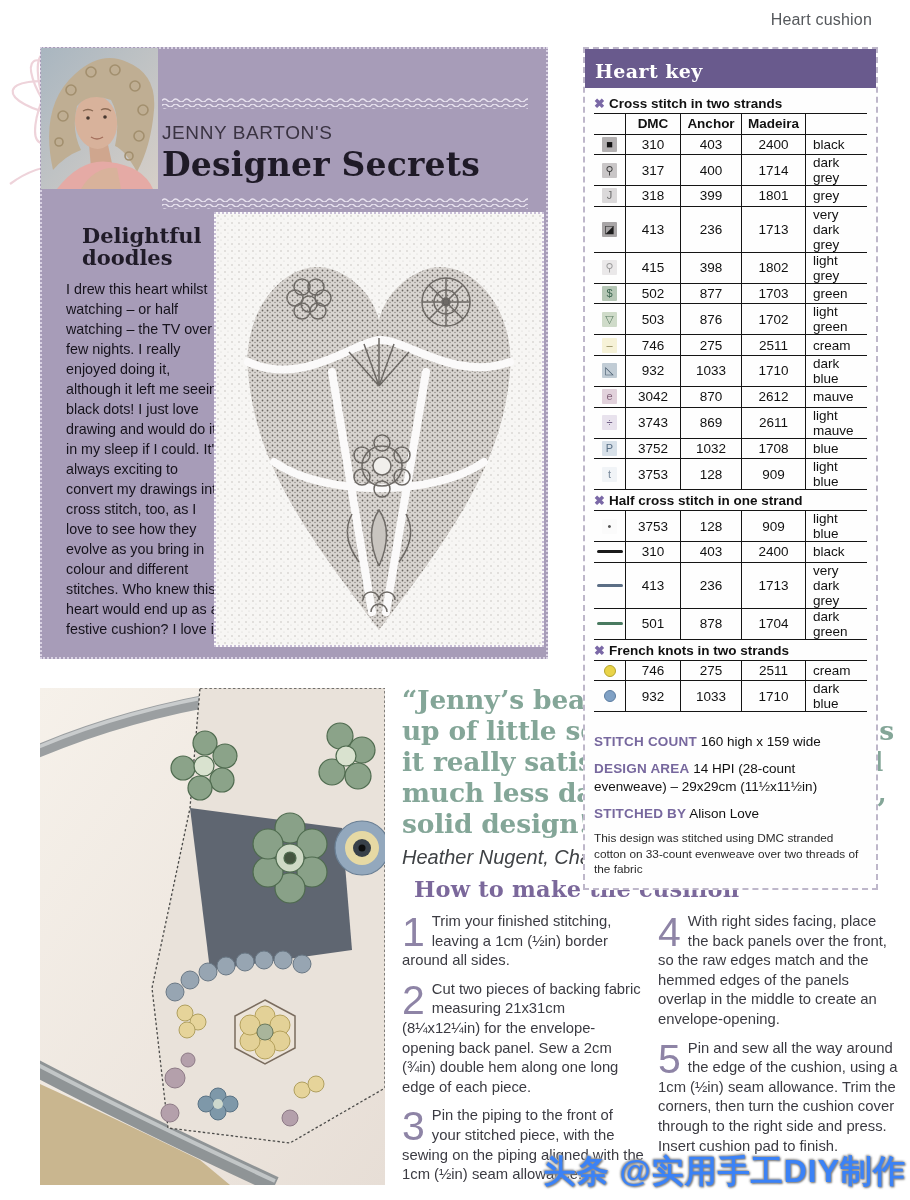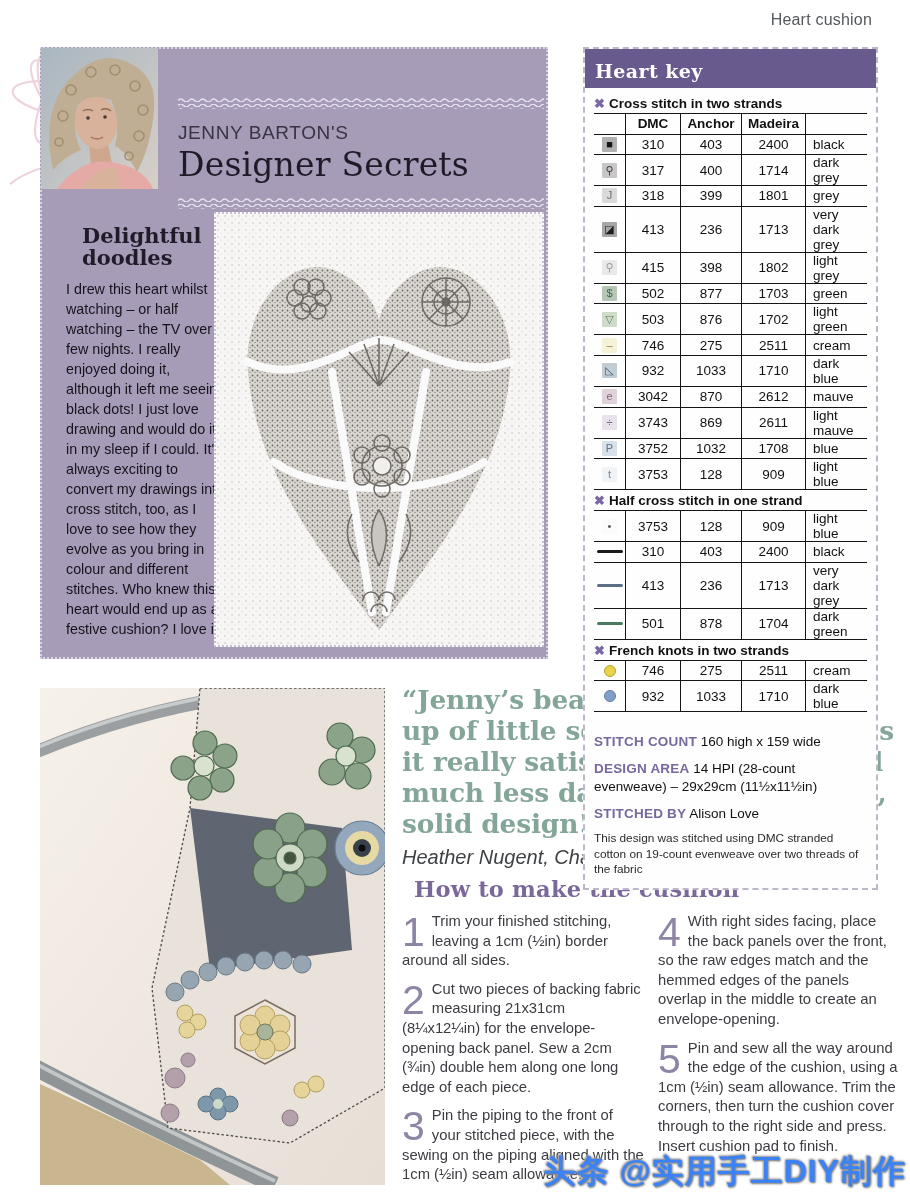--- a/index.html
+++ b/index.html
@@ -12,24 +12,24 @@
     position:absolute;right:38px;top:11px;font-size:16px;color:#55585c;letter-spacing:.2px;
   }
   
   .flower-sketch{position:absolute;left:-10px;top:4px;z-index:0;opacity:.85;}
   
   .designer-panel{
     position:absolute;left:40px;top:47px;width:508px;height:612px;background:#a79cb8;
     border:2px dotted #d9d2e3;box-sizing:border-box;z-index:2;
   }
   .portrait{position:absolute;left:-1px;top:-1px;width:117px;height:141px;overflow:hidden;}
-  .panel-head{position:absolute;left:136px;top:48px;width:368px;}
+  .panel-head{position:absolute;left:120px;top:48px;width:368px;}
   .sq{display:block;}
   .kicker{font-size:19px;color:#3a3342;letter-spacing:.6px;margin:13px 0 1px;}
-  .d-title{font-family:"DejaVu Serif",serif;font-weight:normal;font-size:33px;color:#1f1a27;
+  .d-title{font-family:"DejaVu Serif",serif;font-weight:bold;font-size:33px;color:#1f1a27;
     margin:0 0 13px;letter-spacing:.2px;}
   .article{position:absolute;left:24px;top:176px;width:160px;}
   .article h3{font-family:"DejaVu Serif",serif;font-size:21px;line-height:1.07;color:#201b28;
     margin:0 16px 9px;font-weight:bold;}
   .article p{font-size:14.3px;line-height:20px;color:#16131c;margin:0;}
   .illustration{
     position:absolute;left:172px;top:163px;width:330px;height:435px;background:#fbfafa;
     border:2px dotted #c9bfd6;box-sizing:border-box;
   }
   
@@ -397,21 +397,21 @@
     <span>160 high x 159 wide</span>
   </div>
   <div class="kinfo">
     <span class="kinfo-label">DESIGN AREA</span>
     <span>14 HPI (28-count evenweave) – 29x29cm (11½x11½in)</span>
   </div>
   <div class="kinfo">
     <span class="kinfo-label">STITCHED BY</span>
     <span>Alison Love</span>
   </div>
-  <div class="kfoot">This design was stitched using DMC stranded cotton on 19-count evenweave over two threads of the fabric</div>
+  <div class="kfoot">This design was stitched using DMC stranded cotton on 33-count evenweave over two threads of the fabric</div>
 </aside>
 
 <div class="photo">
   <svg width="345" height="497" viewBox="0 0 345 497">
     <defs>
       <linearGradient id="fab" x1="0" y1="0" x2="1" y2="1">
         <stop offset="0" stop-color="#f6f1ea"></stop>
           <stop offset="1" stop-color="#e7ded6"></stop>
       </linearGradient>
     </defs>

